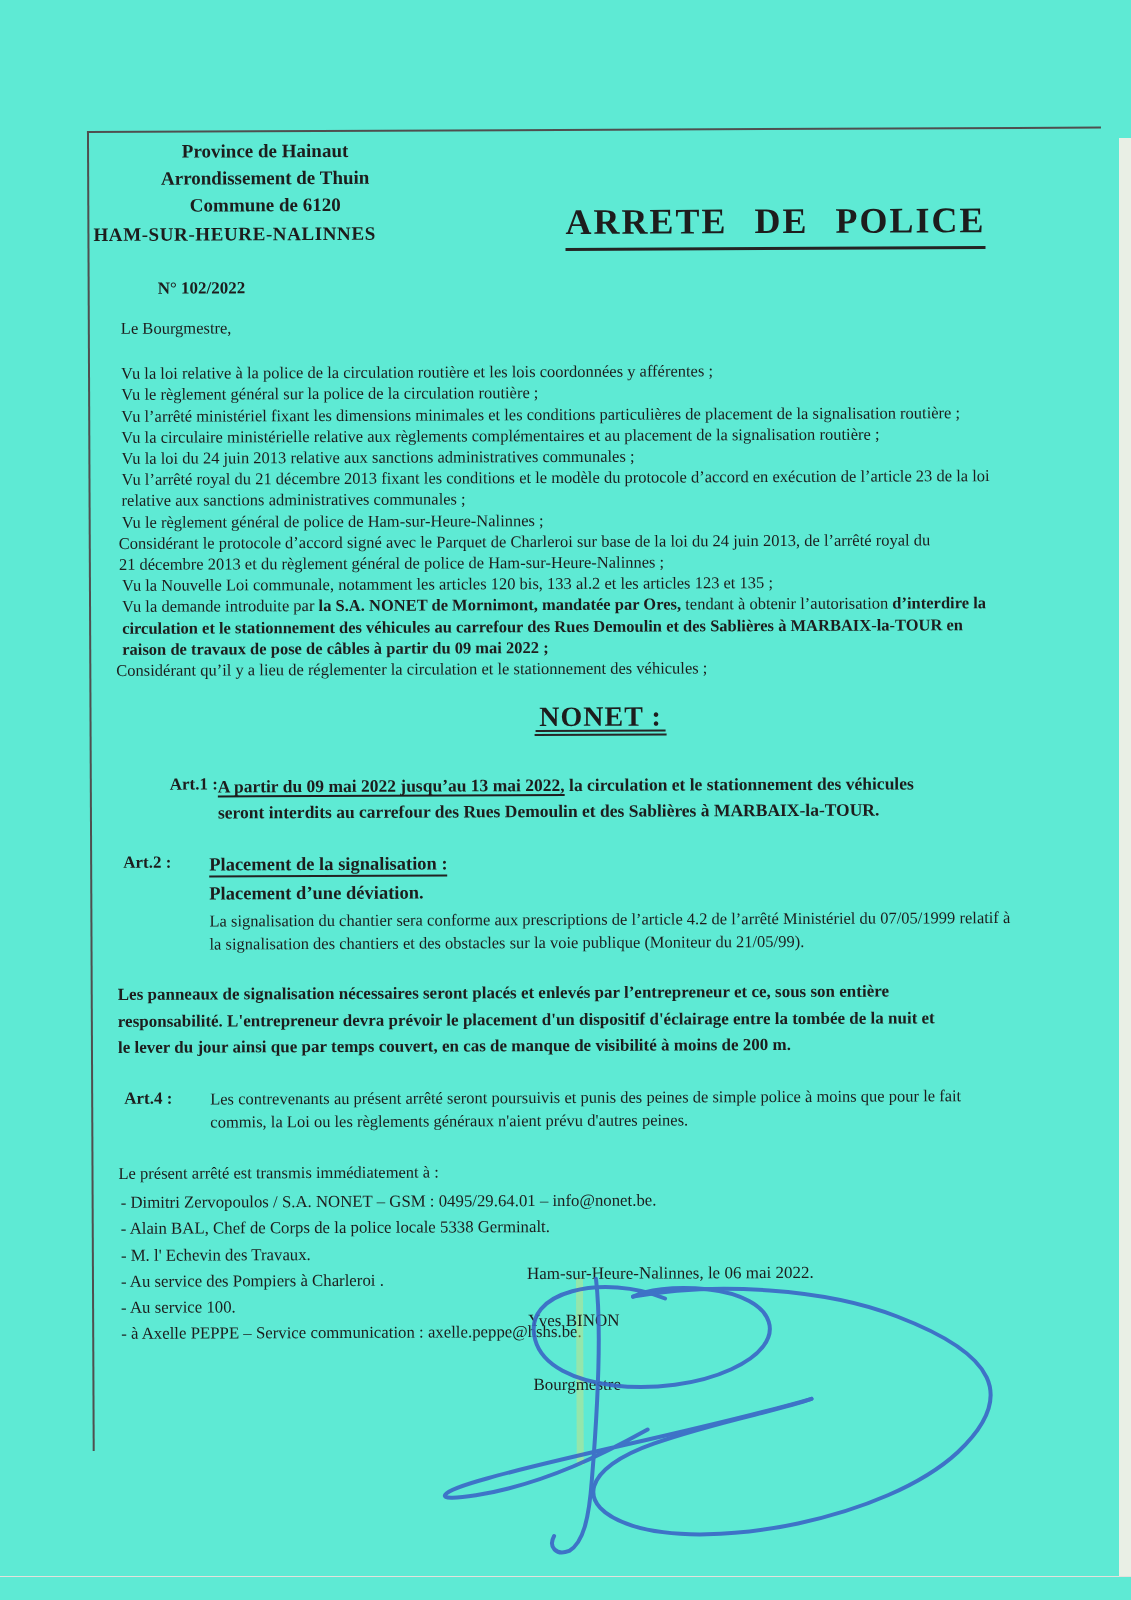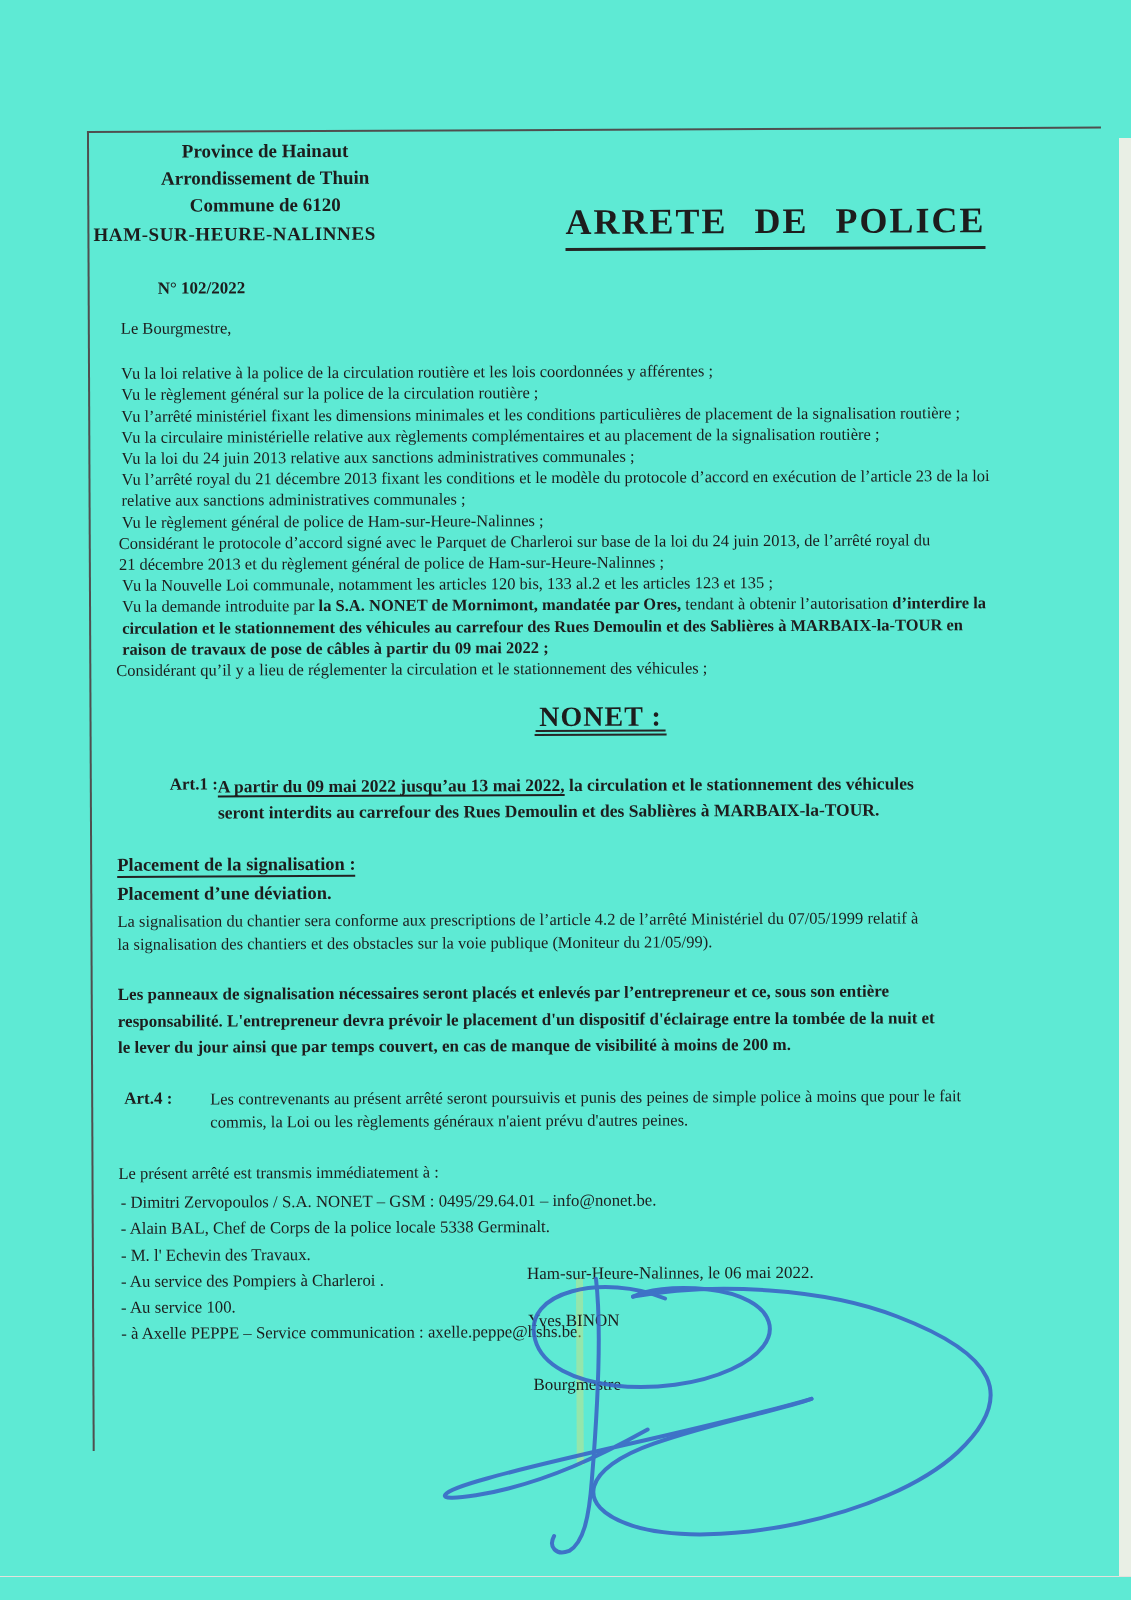--- a/index.html
+++ b/index.html
@@ -104,20 +104,21 @@
       <div class="articles">
 
         <div class="article first">
           <div class="lbl">Art.1 :</div>
           <div class="cnt">
             <p class="art1-text" style="margin:0"><span class="b u">A partir du 09 mai 2022 jusqu’au 13 mai 2022,</span><span class="b"> la circulation et le stationnement des véhicules</span><br><span class="b">seront interdits au carrefour des Rues Demoulin et des Sablières à MARBAIX-la-TOUR.</span></p>
           </div>
         </div>
 
         <div class="article">
+          <div class="lbl">Art.2 :</div>
           <div class="cnt">
             <p class="art2-h1"><span>Placement de la signalisation :</span></p>
             <p class="art2-h2">Placement d’une déviation.</p>
             <p class="art2-p"><span>La signalisation du chantier sera conforme aux prescriptions de l’article 4.2 de l’arrêté Ministériel du 07/05/1999 relatif à</span><br><span>la signalisation des chantiers et des obstacles sur la voie publique (Moniteur du 21/05/99).</span></p>
           </div>
         </div>
 
         <div class="article">
           <div class="cnt">
             <p class="art3-text" style="margin:0"><span class="b">Les panneaux de signalisation nécessaires seront placés et enlevés par l’entrepreneur et ce, sous son entière</span><br><span class="b">responsabilité. L'entrepreneur devra prévoir le placement d'un dispositif d'éclairage entre la tombée de  la nuit et</span><br><span class="b">le lever du jour ainsi que par temps couvert, en cas de manque de visibilité à moins de 200 m.</span></p>

